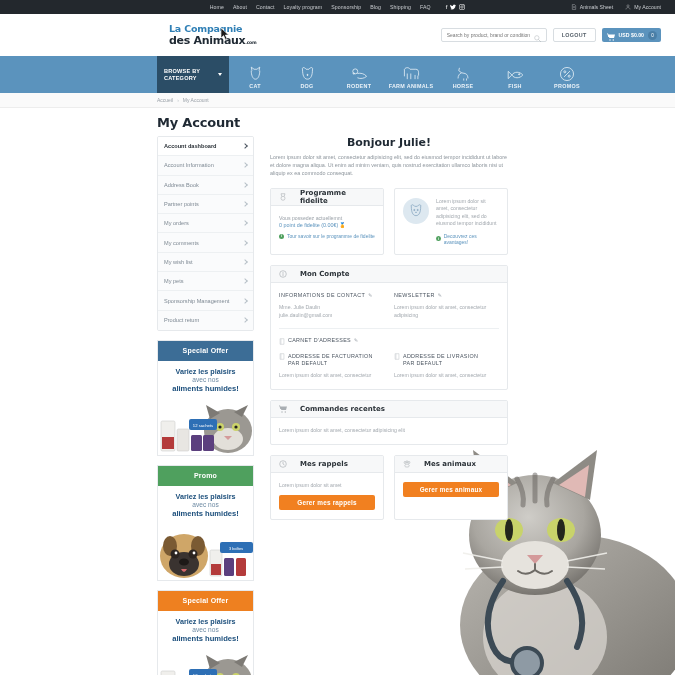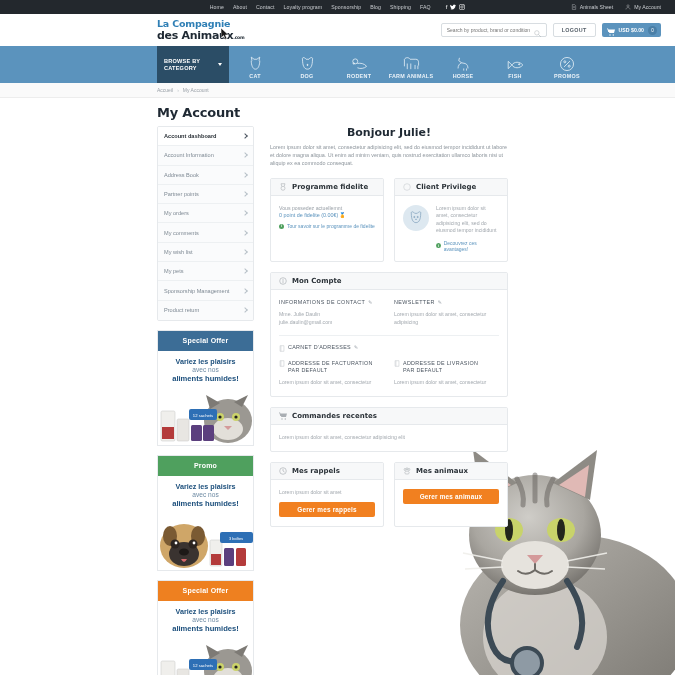--- a/index.html
+++ b/index.html
@@ -39,25 +39,25 @@
     gap: 12px;
   }
   .top-right .tr-item {
     display: flex; align-items: center; gap: 3px;
     color: #c9ccd0; font-size: 5.2px; text-decoration: none;
   }
   .tr-ico { width: 6px; height: 6px; display: block; opacity: .85; }
 
   
   .header {
-    height: 32px;
+    height: 42px;
     background: #ffffff;
     display: flex;
     align-items: center;
-    padding: 0 14px 0 0;
+    padding: 0 14px 0 12px;
     position: relative;
   }
   .logo { margin-left: 157px; line-height: 1; }
   .logo .l1 {
     font-family: "DejaVu Sans", sans-serif;
     font-weight: bold;
     font-size: 9.5px;
     color: #2f7fb5;
     letter-spacing: -.2px;
   }
@@ -252,21 +252,21 @@
   .panel {
     border: 1px solid #e6e9ec;
     border-radius: 2px;
     background: #fff;
     margin-top: 10px;
   }
   .panel-head {
     height: 17px;
     background: #f7f8f9;
     border-bottom: 1px solid #e6e9ec;
-    display: flex; align-items: center; gap: 5px;
+    display: flex; align-items: center; gap: 13px;
     padding: 0 8px;
   }
   .panel-head .pt {
     font-size: 7px; font-weight: bold; color: #2b3238;
     font-family: "DejaVu Sans", sans-serif;
   }
   .panel-head svg { display: block; opacity: .55; }
   .panel-body { padding: 9px 8px; }
   .panel-body .muted { font-size: 5.2px; color: #a3a9af; line-height: 7.6px; }
 
@@ -720,28 +720,20 @@
             <span class="medal">🏅</span>
           </div>
           <div class="linkline">
             <span class="dot-i">i</span>
             <a>Tour savoir sur le programme de fidelite</a>
           </div>
         </div>
       </section>
 
       <section class="panel">
-        <div class="panel-head">
-          <span>
-            <svg width="8" height="8" viewBox="0 0 16 16" fill="none" stroke="#a8afb5" stroke-width="1.3">
-                <circle cx="8" cy="8" r="6.6"></circle>
-              </svg>
-          </span>
-          <span class="pt">Client Privilege</span>
-        </div>
         <div class="panel-body privilege">
           <div class="priv-badge">
             <svg width="16" height="16" viewBox="0 0 24 24" fill="none" stroke="#8aa8c2" stroke-width="1.2">
               <path d="M5 6c-1-3 1-4 3-3l2 2h4l2-2c2-1 4 0 3 3"></path>
               <path d="M5 6c0 7 2 13 7 13s7-6 7-13"></path>
               <circle cx="9.5" cy="10.5" r=".9" fill="#8aa8c2"></circle>
                 <circle cx="14.5" cy="10.5" r=".9" fill="#8aa8c2"></circle>
               <path d="M10.5 14h3"></path>
             </svg>
           </div>

